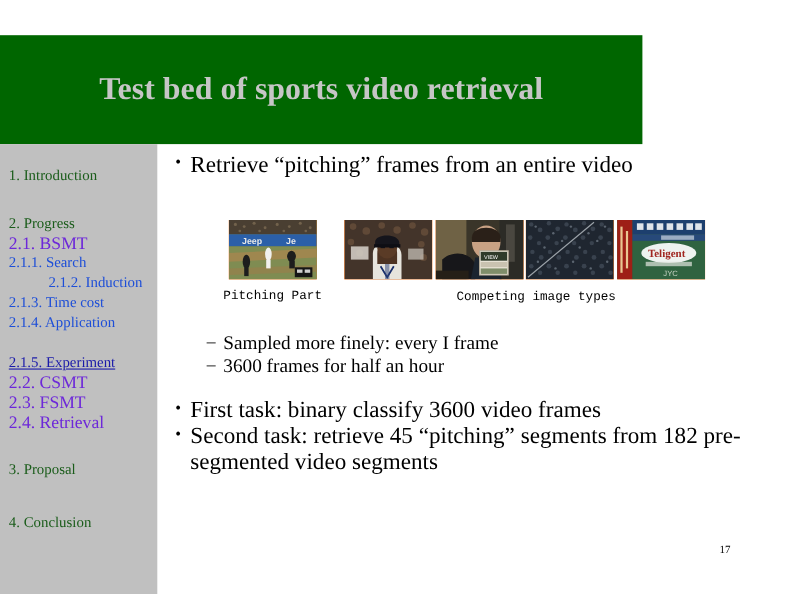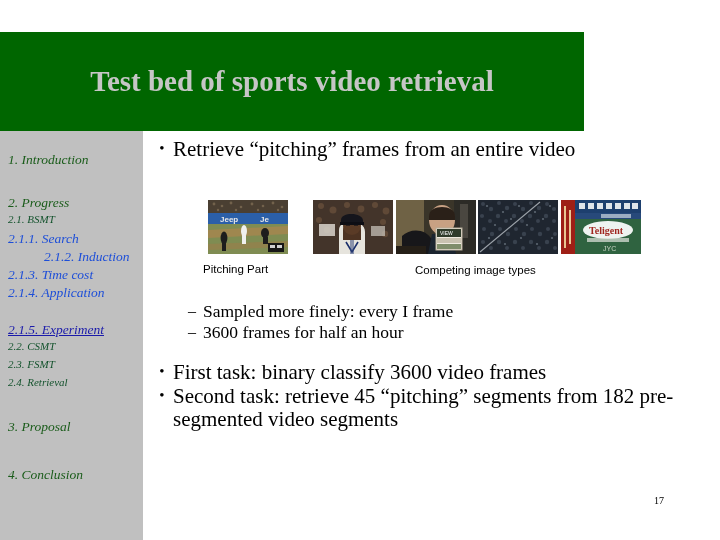--- a/index.html
+++ b/index.html
@@ -40,41 +40,40 @@
   
   .sidebar {
     position: absolute;
     left: 0;
     top: 131px;
     width: 143px;
     height: 409px;
     background: #c0c0c0;
     box-sizing: border-box;
     padding: 0;
-    font-style: italic;
   }
   .nav-list {
     list-style: none;
     margin: 0;
     padding: 0;
     position: relative;
   }
   .nav-item {
     font-family: "Liberation Serif", "DejaVu Serif", serif;
     white-space: nowrap;
     padding-left: 8px;
     line-height: 1.0;
   }
   .nav-item.lvl1 {
     font-size: 13.5px;
     color: #1a5c1a;
   }
   .nav-item.lvl2 {
-    font-size: 11px;
-    color: #14532d;
+    font-size: 16px;
+    color: #6d28d9;
   }
   .nav-item.lvl3 {
     font-size: 13.5px;
     color: #1d4ed8;
   }
   .nav-item.current {
     color: #1a1aaa;
     text-decoration: underline;
   }
 
@@ -156,21 +155,21 @@
     height: 54px;
     overflow: hidden;
     background: #f97316;
   }
   .thumb svg { display: block; }
 
   .caption {
     position: absolute;
     font-size: 11.5px;
     color: #000000;
-    font-family: Liberation Sans, sans-serif;
+    font-family: Liberation Mono, monospace;
     white-space: nowrap;
   }
   .cap-pitching { left: 60px; top: 132px; }
   .cap-competing { left: 272px; top: 133px; }
 
   
   .page-number {
     position: absolute;
     right: 56px;
     bottom: 34px;

